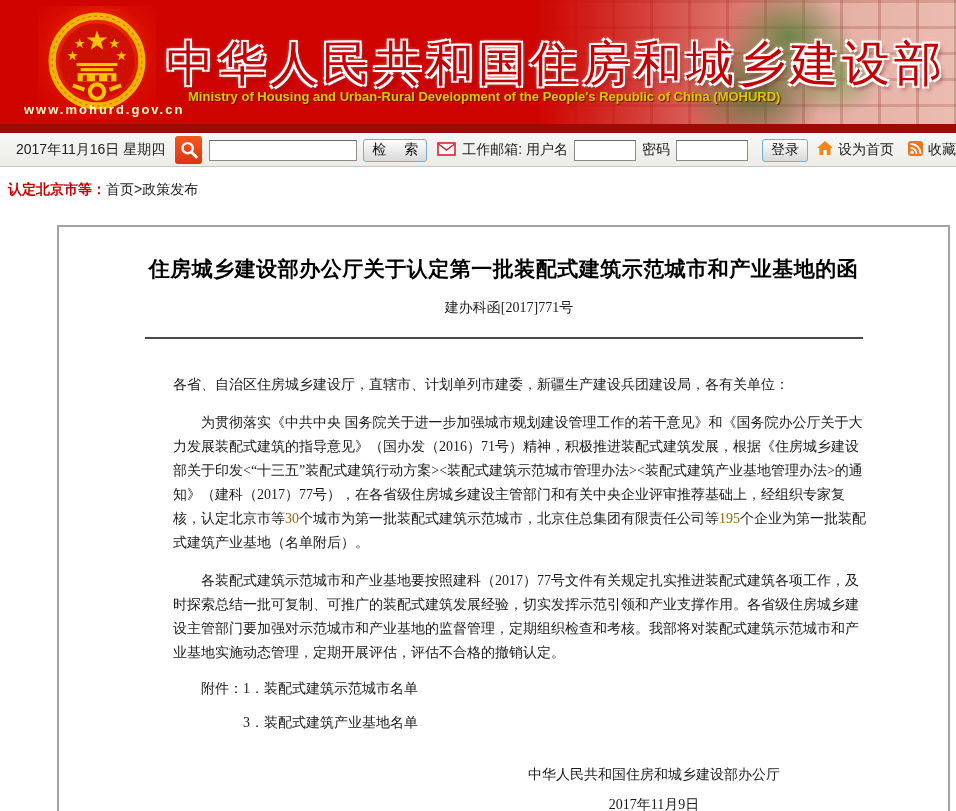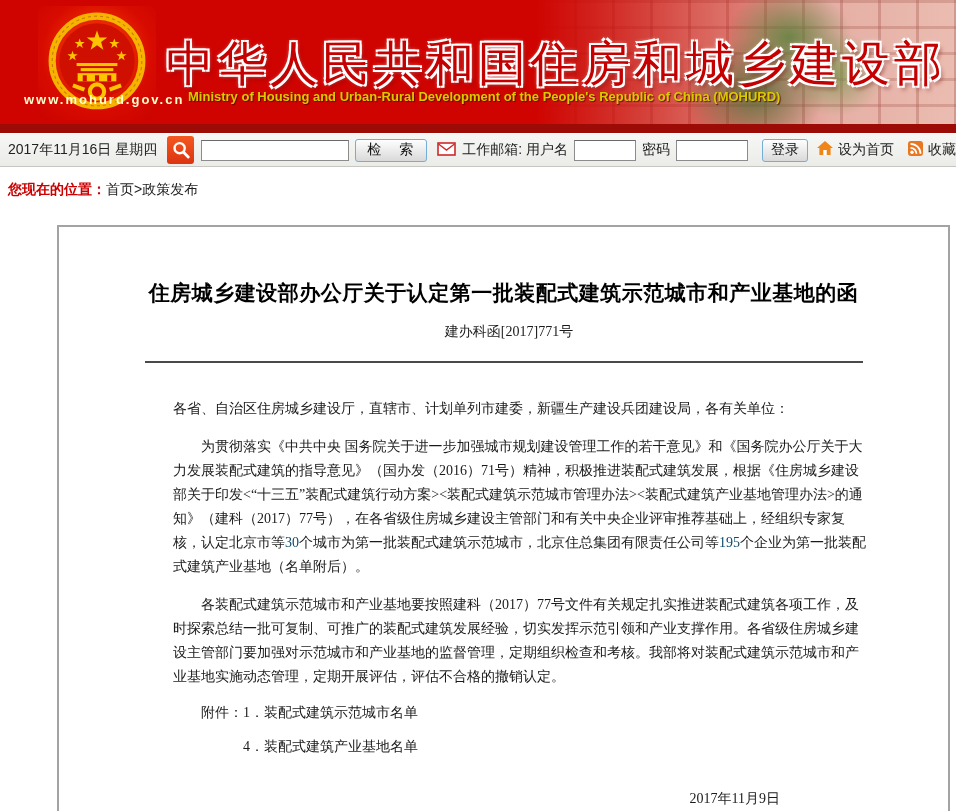--- a/index.html
+++ b/index.html
@@ -17,71 +17,71 @@
   }
   .header-tree { position:absolute; top:0; right:75px; width:230px; height:124px;
     background:
       radial-gradient(ellipse 90px 70px at 60% 30%, rgba(90,130,60,.85), rgba(90,130,60,0) 70%),
       radial-gradient(ellipse 100px 80px at 45% 75%, rgba(70,110,50,.8), rgba(70,110,50,0) 70%),
       radial-gradient(ellipse 70px 60px at 80% 60%, rgba(110,150,70,.7), rgba(110,150,70,0) 70%);
   }
   .emblem-tile { position:absolute; left:38px; top:6px; width:118px; height:114px; border-radius:7px;
     background:radial-gradient(circle at 50% 42%, #ff4f00, #d80b00 62%, #c90300 100%); }
   .emblem-tile svg { position:absolute; left:8px; top:4px; }
-  .site-url { position:absolute; left:24px; top:92px; color:#ffffcc; font-weight:bold;
+  .site-url { position:absolute; left:24px; top:102px; color:#ffffcc; font-weight:bold;
     font-size:13px; letter-spacing:2px; }
   .header-title { position:absolute; left:166px; top:20px; font-size:48px; font-weight:normal;
     letter-spacing:4px; color:#c40000; white-space:nowrap;
     text-shadow:-2px -2px 0 #fff, 2px -2px 0 #fff, -2px 2px 0 #fff, 2px 2px 0 #fff,
                 0 0 5px #ffffff, 3px 4px 4px rgba(110,0,0,.55);margin-top:12px; }
   .header-subtitle { position:absolute; left:188px; top:89px; font-size:13px; font-weight:bold;
     color:#d9ca00; white-space:nowrap; text-shadow:1px 1px 1px rgba(90,0,0,.8); }
   .header-bottombar { position:absolute; left:0; bottom:0; width:956px; height:9px; background:#9d0b06; }
 
   
   .toolbar { width:956px; height:34px; background:linear-gradient(#f7f7f5,#ebebe8);
     border-top:1px solid #fff; border-bottom:1px solid #c6c6c3;
-    display:flex; align-items:center; padding-left:8px; font-size:14px; color:#222;
+    display:flex; align-items:center; padding-left:16px; font-size:14px; color:#222;
     white-space:nowrap; overflow:hidden; }
   .tb-date { margin-right:10px; }
   .tb-search-tile { width:27px; height:28px; background:linear-gradient(#f4581f,#dc3412);
     border-radius:3px; display:flex; align-items:center; justify-content:center; margin-right:7px;
     cursor:pointer; }
   .tb-input { height:21px; border:1px solid #8c8c8c; border-top-color:#6a6a6a; background:#fff;
     margin-right:6px; font-size:12px; padding:0 3px; }
   .tb-input.search { width:148px; }
   .tb-input.user { width:62px; }
   .tb-input.pwd { width:72px; }
   .tb-btn { height:23px; background:linear-gradient(#fefefe,#d9d9d9); border:1px solid #74aed6;
     border-radius:3px; font-size:14px; color:#111; cursor:pointer; padding:0 8px;
     font-family:inherit; }
-  .tb-btn.search-go { width:72px; margin-right:8px; letter-spacing:2px; }
+  .tb-btn.search-go { width:64px; margin-right:8px; letter-spacing:2px; }
   .tb-btn.login { margin-left:8px; }
   .tb-mail-icon { margin:0 6px 0 2px; }
   .tb-label { margin-right:6px; }
   .tb-home-group { display:flex; align-items:center; margin-left:auto;text-align:center; }
   .tb-home-label { margin:0 14px 0 5px; }
   .tb-fav-label { margin-left:5px; }
 
   
   .breadcrumb { padding:14px 0 0 8px; font-size:14px; color:#222; }
   .breadcrumb .loc { color:#cc0000; font-weight:bold; }
 
   
   .content-box { margin:26px 0 0 57px; width:893px; height:640px;
     border:2px solid #a3a3a3; background:#fff;
     font-family:"Liberation Serif","DejaVu Serif",serif; color:#1a1a1a; }
-  .doc-title { margin-top:52px; text-align:center; font-size:21px; font-weight:bold;
+  .doc-title { margin-top:28px; text-align:center; font-size:21px; font-weight:bold;
     color:#000; letter-spacing:0.5px; }
   .doc-number { margin-top:16px; text-align:center; font-size:14px;margin-left:11px; }
   .doc-hr { width:718px; margin:20px auto 0 auto; border:none; border-top:2px solid #4a4a4a; }
   .doc-body { width:697px; margin:34px 0 0 114px; font-size:14px; line-height:24px; }
   .doc-body p.indent { text-indent:2em; margin-top:14px; }
   .salutation { margin-top:8px; }
-  .num-hl { color:#0c4a6e; }
+  .num-hl { color:#a16207; }
   .attach1 { margin-top:12px; padding-left:2em; }
   .attach2 { margin-top:10px; padding-left:5em; }
   .signature-block { margin:28px 90px 0 auto; width:fit-content; text-align:center; }
   .signature-block .sig-date { margin-top:6px; }
 </style>
 </head>
 <body>
 
 <div class="header">
   <div class="header-photo"></div>
@@ -159,35 +159,36 @@
         <circle cx="4" cy="11.2" r="1.7" fill="#fff"></circle>
         <path d="M2.5,6.8 a6,6 0 0 1 6,6" fill="none" stroke="#fff" stroke-width="1.8"></path>
         <path d="M2.5,2.8 a10,10 0 0 1 10,10" fill="none" stroke="#fff" stroke-width="1.8"></path>
       </svg>
     </span>
     <span class="tb-fav-label">收藏</span>
   </span>
 </div>
 
 <div class="breadcrumb">
-  <span class="loc">您现在的位置：</span><span>首页&gt;政策发布</span>
+  <span class="loc">认定北京市等：</span><span>首页&gt;政策发布</span>
 </div>
 
 <div class="content-box">
   <div class="doc-title">住房城乡建设部办公厅关于认定第一批装配式建筑示范城市和产业基地的函</div>
   <div class="doc-number">建办科函[2017]771号</div>
   <hr class="doc-hr">
 
   <div class="doc-body">
     <p class="salutation">各省、自治区住房城乡建设厅，直辖市、计划单列市建委，新疆生产建设兵团建设局，各有关单位：</p>
 
     <p class="indent"><span>为贯彻落实《中共中央 国务院关于进一步加强城市规划建设管理工作的若干意见》和《国务院办公厅关于大力发展装配式建筑的指导意见》（国办发（2016）71号）精神，积极推进装配式建筑发展，根据《住房城乡建设部关于印发&lt;“十三五”装配式建筑行动方案&gt;&lt;装配式建筑示范城市管理办法&gt;&lt;装配式建筑产业基地管理办法&gt;的通知》（建科（2017）77号），在各省级住房城乡建设主管部门和有关中央企业评审推荐基础上，经组织专家复核，认定北京市等</span><span class="num-hl">30</span><span>个城市为第一批装配式建筑示范城市，北京住总集团有限责任公司等</span><span class="num-hl">195</span><span>个企业为第一批装配式建筑产业基地（名单附后）。</span></p>
 
     <p class="indent">各装配式建筑示范城市和产业基地要按照建科（2017）77号文件有关规定扎实推进装配式建筑各项工作，及时探索总结一批可复制、可推广的装配式建筑发展经验，切实发挥示范引领和产业支撑作用。各省级住房城乡建设主管部门要加强对示范城市和产业基地的监督管理，定期组织检查和考核。我部将对装配式建筑示范城市和产业基地实施动态管理，定期开展评估，评估不合格的撤销认定。</p>
 
     <p class="attach1">附件：1．装配式建筑示范城市名单</p>
-    <p class="attach2">4．装配式建筑产业基地名单</p>
+    <p class="attach2">3．装配式建筑产业基地名单</p>
 
     <div class="signature-block">
+      <div>中华人民共和国住房和城乡建设部办公厅</div>
       <div class="sig-date">2017年11月9日</div>
     </div>
   </div>
 </div>
 
 </body></html>

